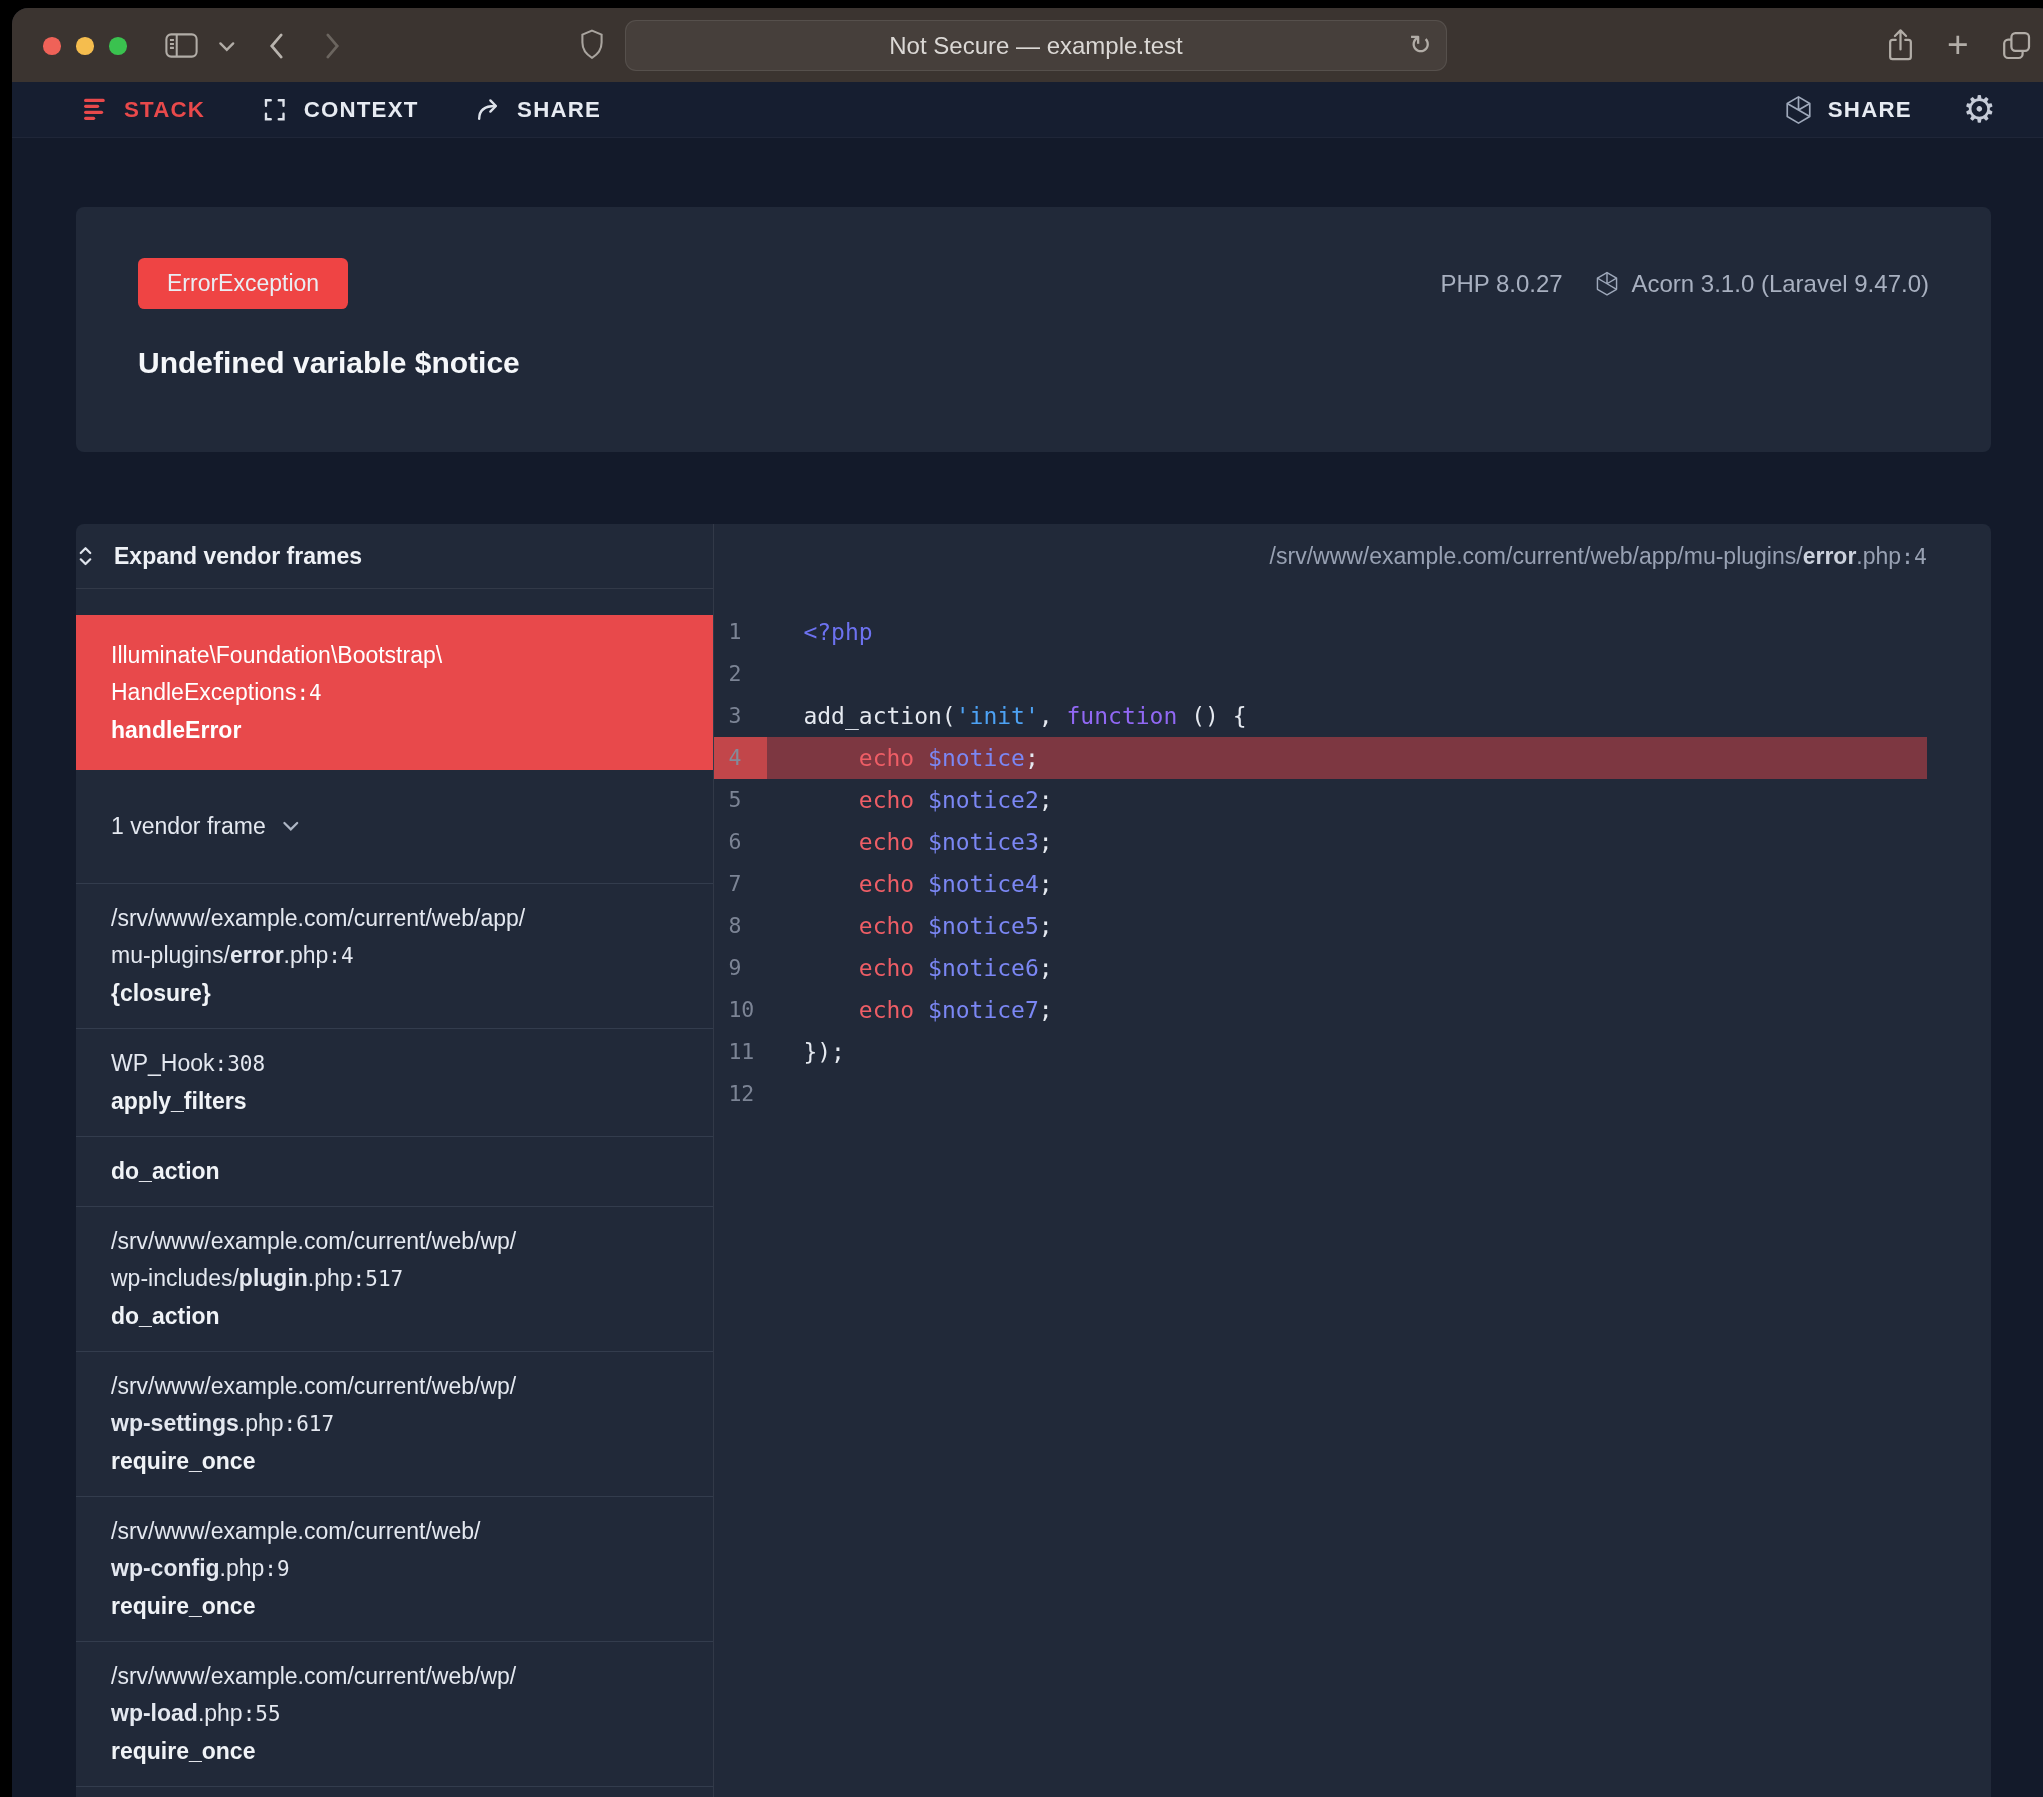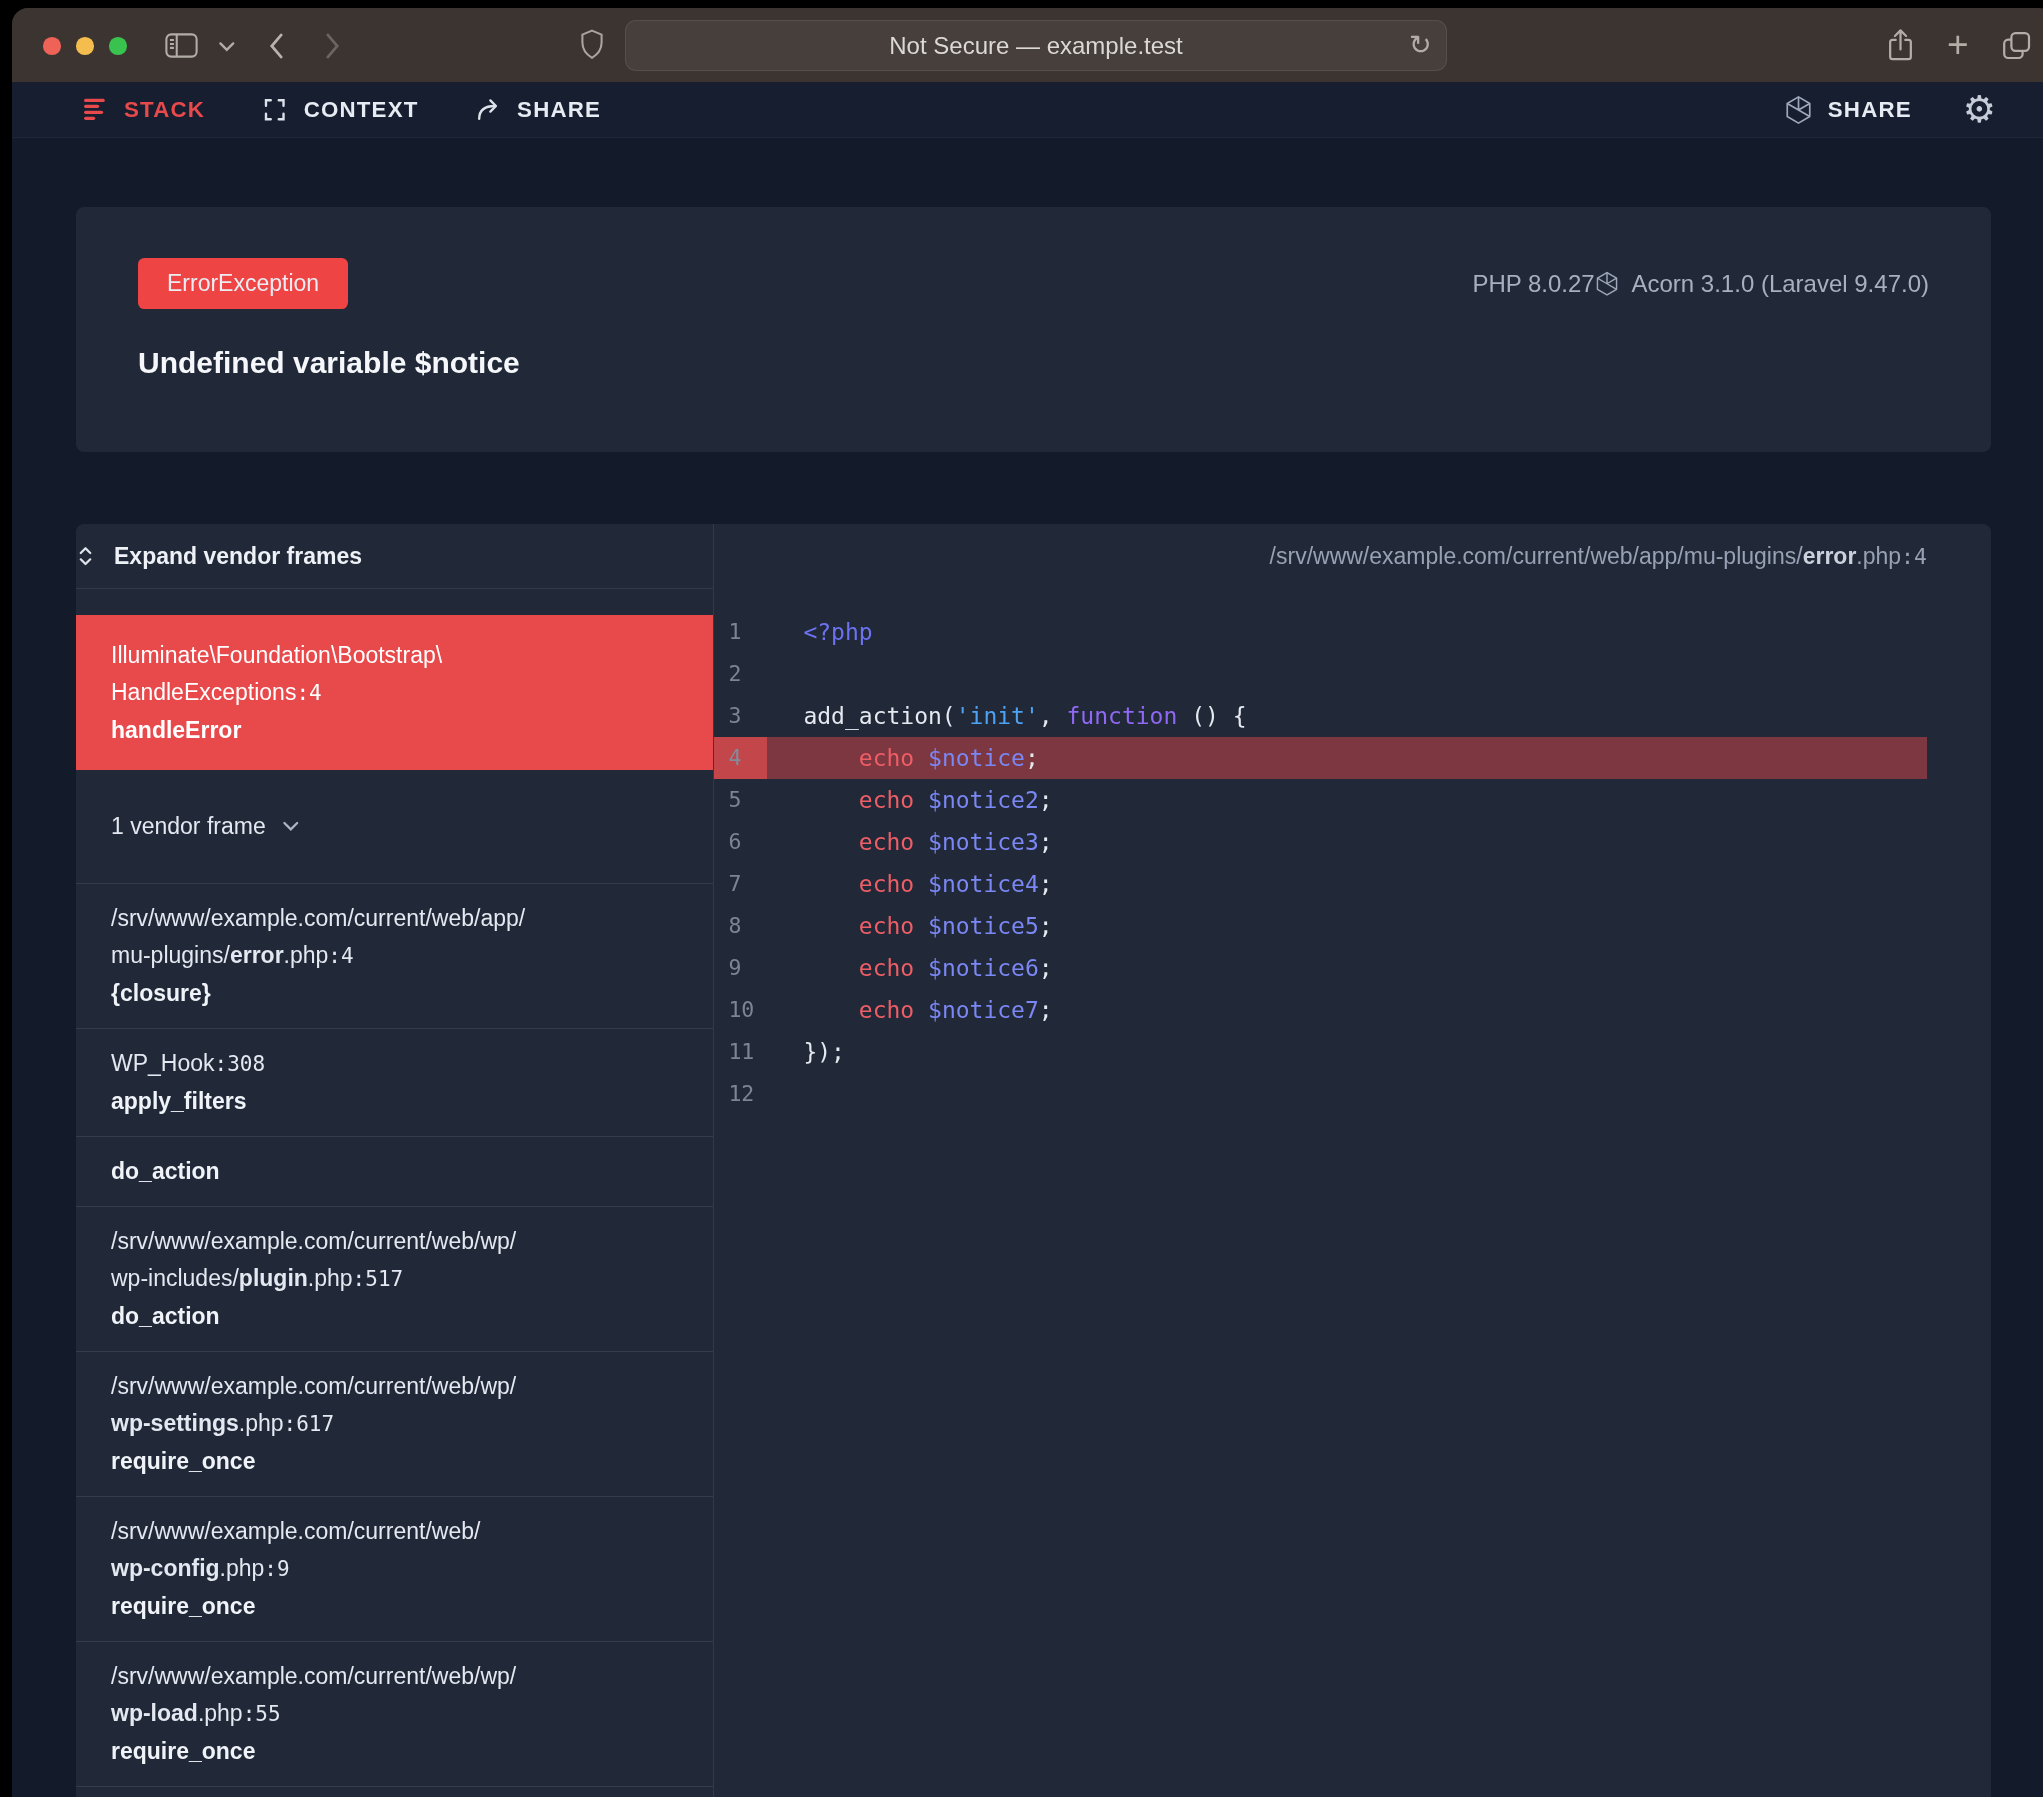--- a/index.html
+++ b/index.html
@@ -32,21 +32,21 @@
   .nav-docs{display:flex;align-items:center;gap:14.4px;font-size:22.3px;font-weight:bold;
     letter-spacing:1.2px;color:#e7ebf2;cursor:pointer;}
   .gear{font-size:37px;color:#c6ccd8;cursor:pointer;line-height:37px;}
 
   
   .error-card{margin:69px 64px 0;height:245px;box-sizing:border-box;background:#212939;
     border-radius:8px;padding:51px 62px 0;}
   .card-top{display:flex;align-items:center;justify-content:space-between;}
   .badge{display:inline-block;background:#ef4444;border-radius:6.4px;padding:12px 29px;
     font-size:23px;color:#e9edf3;}
-  .meta{display:flex;align-items:center;font-size:24px;color:#a8b0c0;}
+  .meta{display:flex;align-items:center;gap:32px;font-size:24px;color:#a8b0c0;}
   .meta-fw{display:flex;align-items:center;gap:12.8px;}
   .msg{margin-top:37px;font-size:30px;font-weight:bold;color:#f5f7fa;}
 
   
   .stack-card{position:relative;margin:72px 64px 0;height:1275px;background:#212939;
     border-radius:8px 8px 0 0;overflow:hidden;display:grid;
     grid-template-columns:637px 1fr;grid-template-rows:65px 1fr;}
   .sh-left{display:flex;align-items:center;gap:19px;
     border-bottom:0.8px solid rgba(255,255,255,.08);font-size:23px;font-weight:bold;color:#eef1f6;
     cursor:pointer;}

